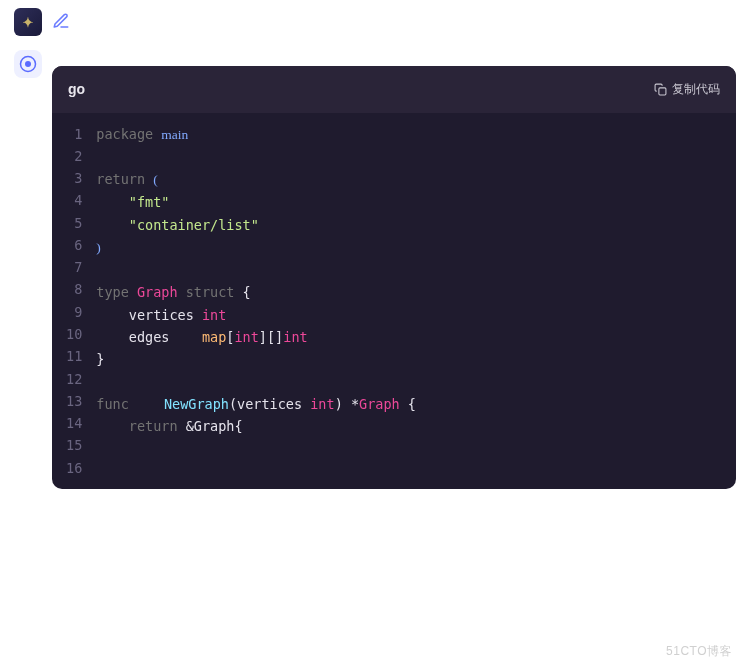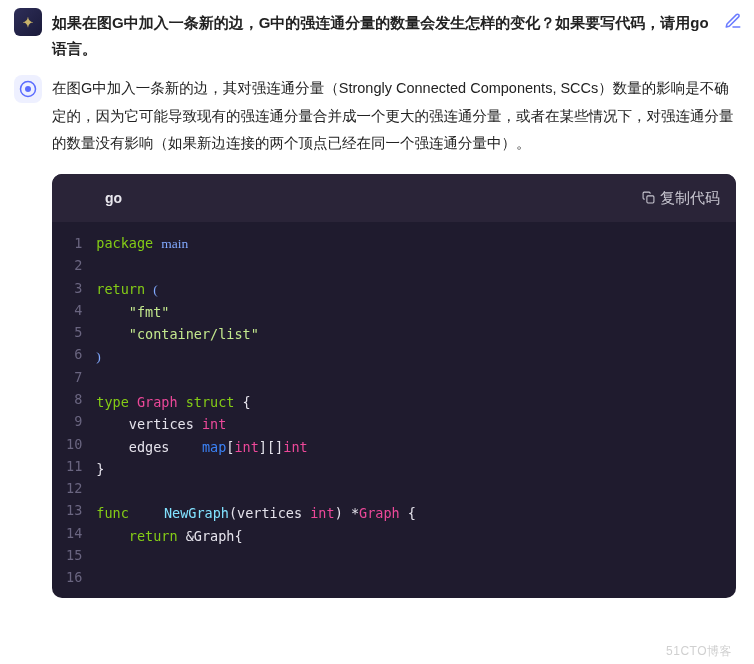--- a/index.html
+++ b/index.html
@@ -69,84 +69,82 @@
   }
   .code-header {
     display:flex;
     justify-content: space-between;
     align-items:center;
     padding: 10px 16px;
     background: #2a2438;
     color: #e8e6ed;
     font-size: 13px;
   }
-  .code-lang { font-weight: 700; font-size:14px;margin-left:37px;}
+  .code-lang { font-weight: 700; font-size:14px;}
   .copy-btn {
     display:flex;align-items:center;gap:5px;
-    color:#c9c7d1;cursor:pointer;font-size:15px;
+    color:#c9c7d1;cursor:pointer;font-size:12px;
   }
   .copy-btn svg{width:13px;height:13px;}
   .code-body {
     display:flex;
     font-family: "Consolas","Monaco",monospace;
     font-size: 13.5px;
     line-height: 1.65;
     padding: 10px 0 10px 0;
   }
   .gutter {
     color: #6a6580;
     text-align: right;
     padding: 0 14px 0 14px;
     user-select:none;
   }
   .code-lines {
     color: #e5e3ec;
     flex:1;
     white-space: pre;
   }
-  .kw { color: #84cc16; }
+  .kw { color: #737373; }
   .pkg { color: #82aaff; font-family: Liberation Serif, serif; }
   .str { color: #c3e88d; }
   .typ { color: #ec4899; }
   .fn  { color: #82e2ff; padding-left: 27px; }
-  .builtin { color: #3b82f6;}
+  .builtin { color: #fdba74;}
   .ident { color: #e5e3ec;}
   .watermark {
     position:absolute;
     right:22px; bottom:4px;
     color:#d0d0d0;
     font-size:12px;
     letter-spacing:0.5px;
   }
 </style>
 </head>
 <body>
 
 <div class="header-row">
   <div class="avatar-box">
     <span>✦</span>
   </div>
-  <div class="question-text">如果在图G中加入一条新的边，G中的强连通分量的数量会发生怎样的变化？如果要写代码，请用go语言。</div>
   <span class="edit-icon">
     <svg viewBox="0 0 24 24" fill="none" stroke="#6b7cff" stroke-width="2" stroke-linecap="round" stroke-linejoin="round">
         <path d="M12 20h9"></path>
         <path d="M16.5 3.5a2.121 2.121 0 113 3L7 19l-4 1 1-4 12.5-12.5z"></path>
       </svg>
   </span>
 </div>
 
 <div class="answer-block">
   <div class="ai-avatar">
     <svg viewBox="0 0 24 24">
         <circle cx="12" cy="12" r="10" fill="none" stroke="#5b6cff" stroke-width="2"></circle>
         <circle cx="12" cy="12" r="4" fill="#5b6cff"></circle>
       </svg>
   </div>
   <div class="answer-content">
-    <p>在图G中加入一条新的边，其对强连通分量（Strongly Connected Components, SCCs）数量的影响是不确定的，因为它可能导致现有的强连通分量合并成一个更大的强连通分量，或者在某些情况下，对强连通分量的数量没有影响（如果新边连接的两个顶点已经在同一个强连通分量中）。</p>
 
     <div class="code-block">
       <div class="code-header">
         <span class="code-lang">go</span>
         <span class="copy-btn">
           <svg viewBox="0 0 24 24" fill="none" stroke="currentColor" stroke-width="2">
               <rect x="9" y="9" width="13" height="13" rx="2"></rect>
               <path d="M5 15H4a2 2 0 01-2-2V4a2 2 0 012-2h9a2 2 0 012 2v1"></path>
             </svg>
           <span>复制代码</span>

